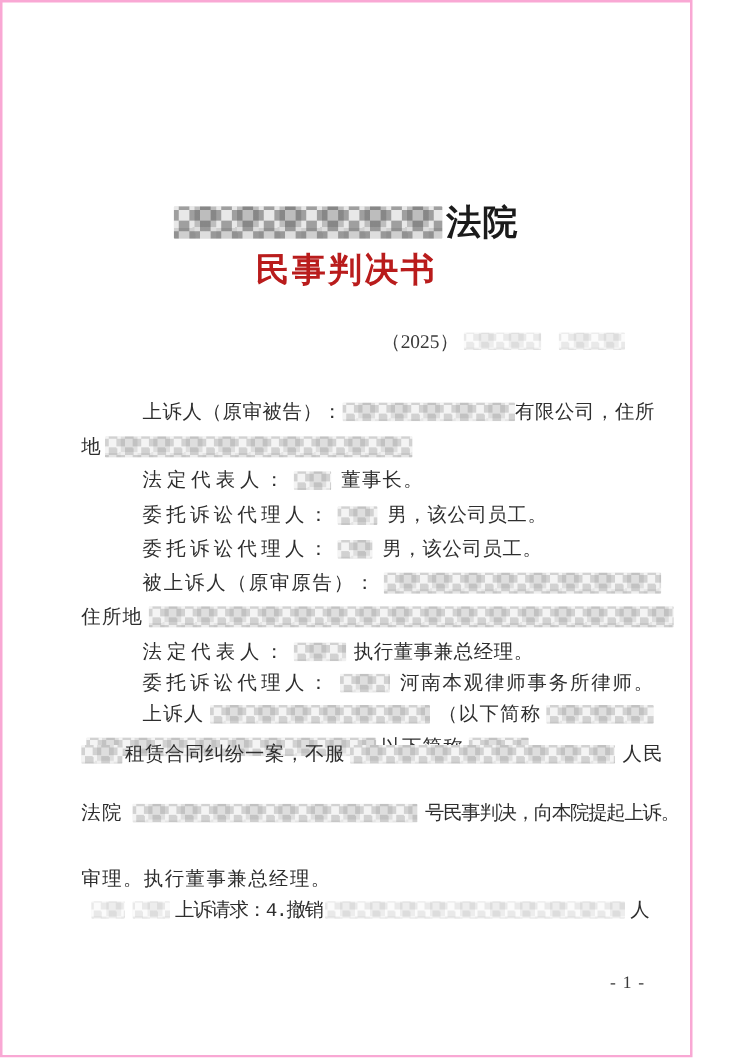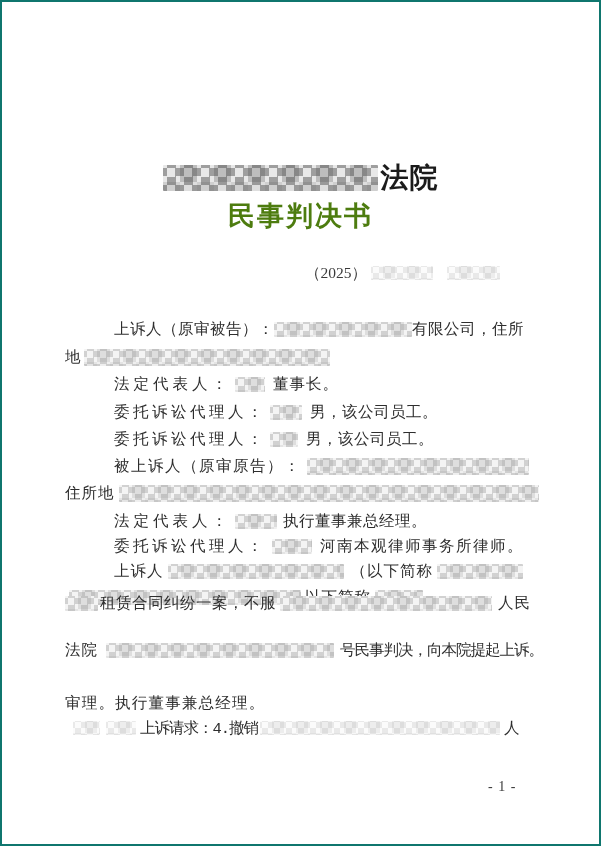--- a/index.html
+++ b/index.html
@@ -1,26 +1,26 @@
 <!DOCTYPE html>
 <html><head>
 <meta charset="utf-8">
 <style>
   html,body{margin:0;padding:0;background:#ffffff;}
   .page{
-    position:relative;width:601px;height:846px;box-sizing:border-box;
-    background:#ffffff;border:2px solid #0f766e;overflow:hidden;
+    position:relative;width:554px;height:846px;box-sizing:border-box;
+    background:#ffffff;border:2px solid #f9a8d4;overflow:hidden;
     font-family:"Liberation Serif","DejaVu Serif",serif;color:#2e2e2e;
   }
   
   .title-line{position:absolute;top:159px;left:0;width:100%;height:34px;
     display:flex;justify-content:center;align-items:center;}
   .court-suffix{font-size:28px;font-weight:bold;color:#1b1b1b;margin-left:3px;letter-spacing:1px;white-space:nowrap;}
   .doc-type{position:absolute;top:196px;left:0;width:100%;text-align:center;
-    font-size:27px;font-weight:bold;color:#4d7c0f;letter-spacing:2px;}
+    font-size:27px;font-weight:bold;color:#b91c1c;letter-spacing:2px;}
   
   .case-line{position:absolute;top:261px;left:303px;height:20px;display:flex;align-items:center;}
   .case-prefix{font-size:15.5px;color:#3a3a3a;white-space:nowrap;}
   
   .ln{position:absolute;left:63px;height:20px;display:flex;align-items:center;
     font-size:15.5px;white-space:nowrap;}
   .ln span{white-space:nowrap;font-family:Liberation Mono, monospace;}
   .ind{padding-left:49px;}
   
   .blur{

